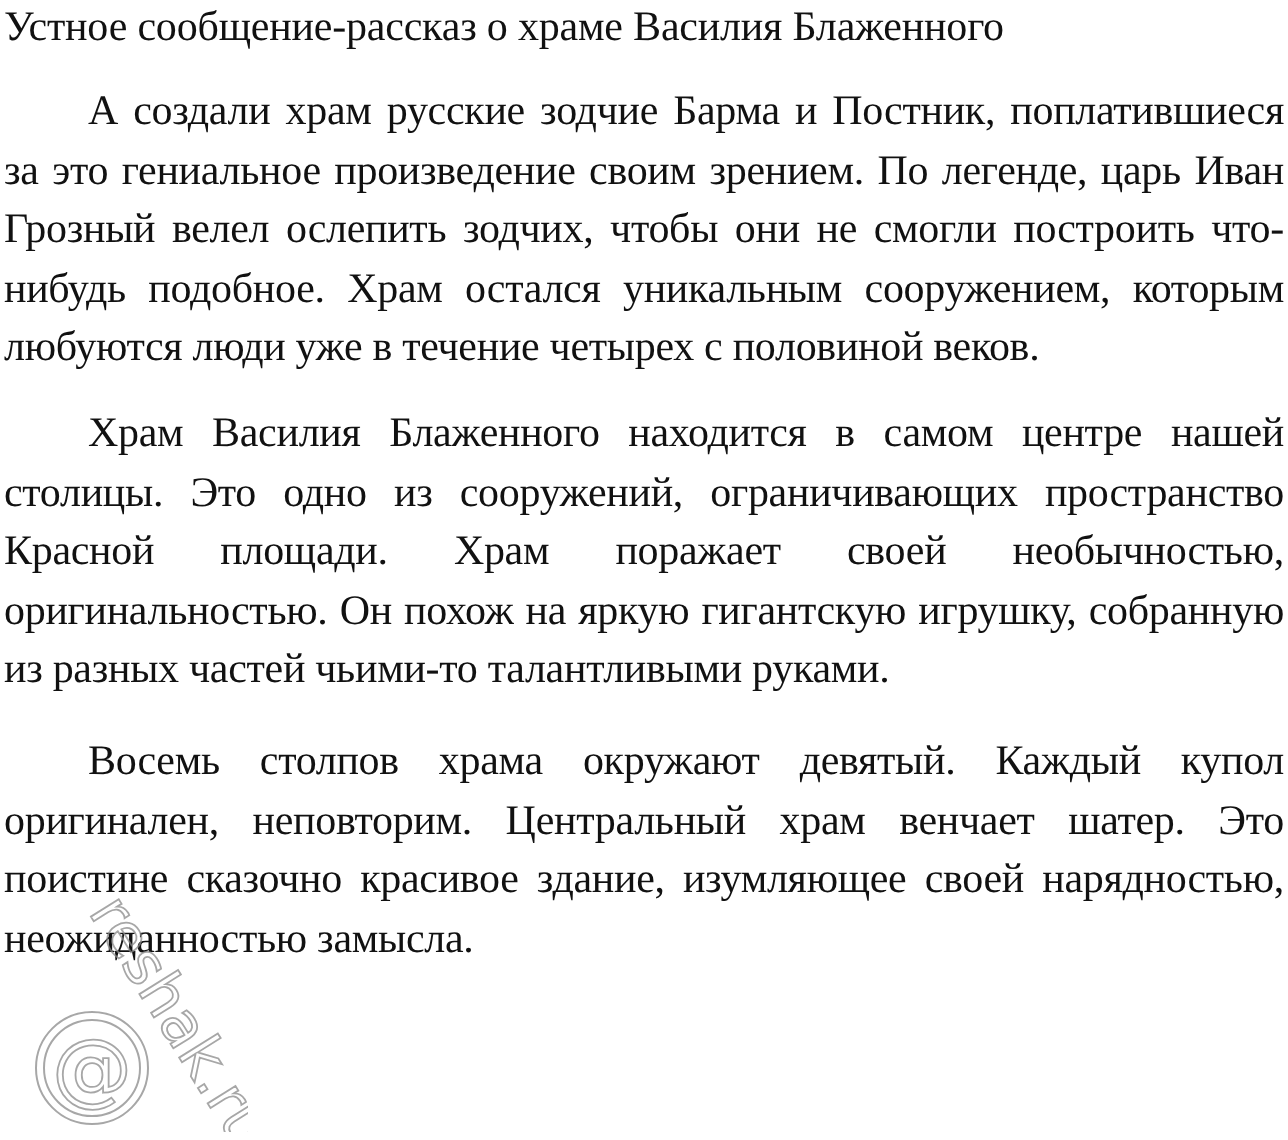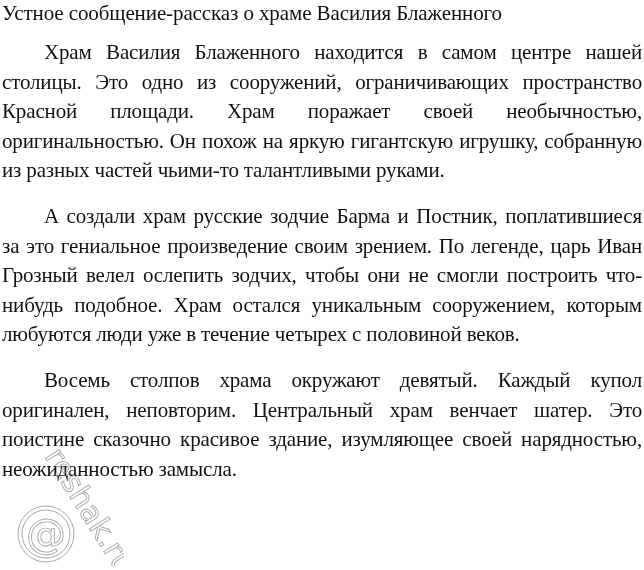--- a/index.html
+++ b/index.html
@@ -55,22 +55,22 @@
     .watermark svg {
       width: 100%;
       height: 100%;
     }
   </style>
 </head>
 <body>
 
 <div class="page">
   <h1 class="title">Устное сообщение-рассказ о храме Василия Блаженного</h1>
+  <p class="para p2">А создали храм русские зодчие Барма и Постник, поплатившиеся за это гениальное произведение своим зрением. По легенде, царь Иван Грозный велел ослепить зодчих, чтобы они не смогли построить что-нибудь подобное. Храм остался уникальным сооружением, которым любуются люди уже в течение четырех с половиной веков.</p>
   <p class="para p1">Храм Василия Блаженного находится в самом центре нашей столицы. Это одно из сооружений, ограничивающих пространство Красной площади. Храм поражает своей необычностью, оригинальностью. Он похож на яркую гигантскую игрушку, собранную из разных частей чьими-то талантливыми руками.</p>
-  <p class="para p2">А создали храм русские зодчие Барма и Постник, поплатившиеся за это гениальное произведение своим зрением. По легенде, царь Иван Грозный велел ослепить зодчих, чтобы они не смогли построить что-нибудь подобное. Храм остался уникальным сооружением, которым любуются люди уже в течение четырех с половиной веков.</p>
   <p class="para p4">Восемь столпов храма окружают девятый. Каждый купол оригинален, неповторим. Центральный храм венчает шатер. Это поистине сказочно красивое здание, изумляющее своей нарядностью, неожиданностью замысла.</p>
 </div>
 
 <div class="watermark">
   <svg viewBox="0 0 110 150" xmlns="http://www.w3.org/2000/svg">
     <g fill="none" stroke="#8a8a8a" stroke-width="1" opacity="0.75">
       <circle cx="32" cy="118" r="28"></circle>
       <circle cx="32" cy="118" r="24"></circle>
     </g>
     <text x="32" y="132" text-anchor="middle" font-family="DejaVu Sans, sans-serif" font-size="40" fill="none" stroke="#8a8a8a" stroke-width="0.9" opacity="0.75">@</text>

